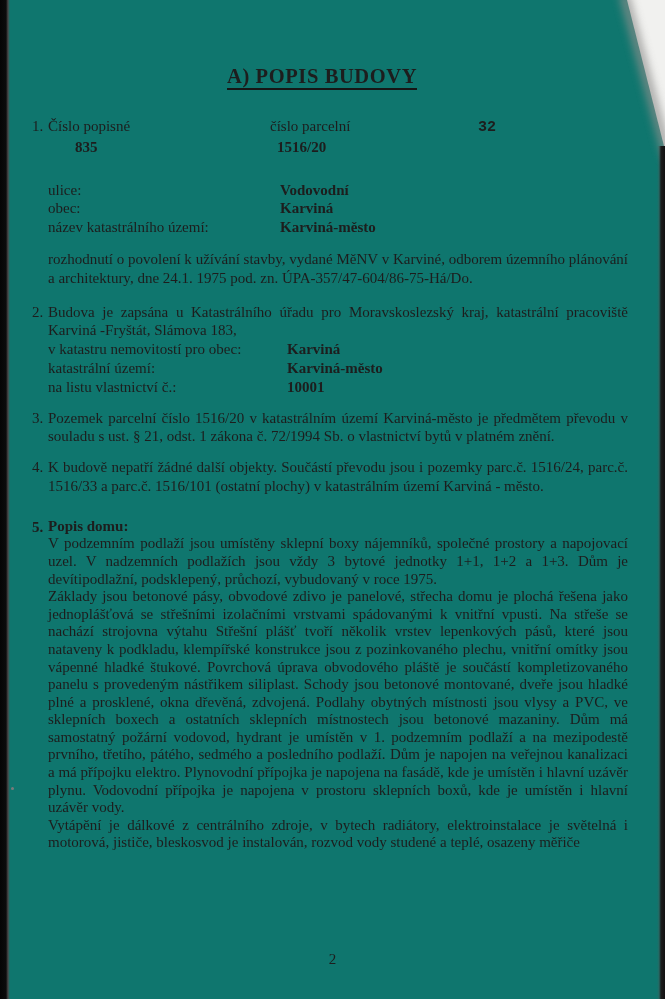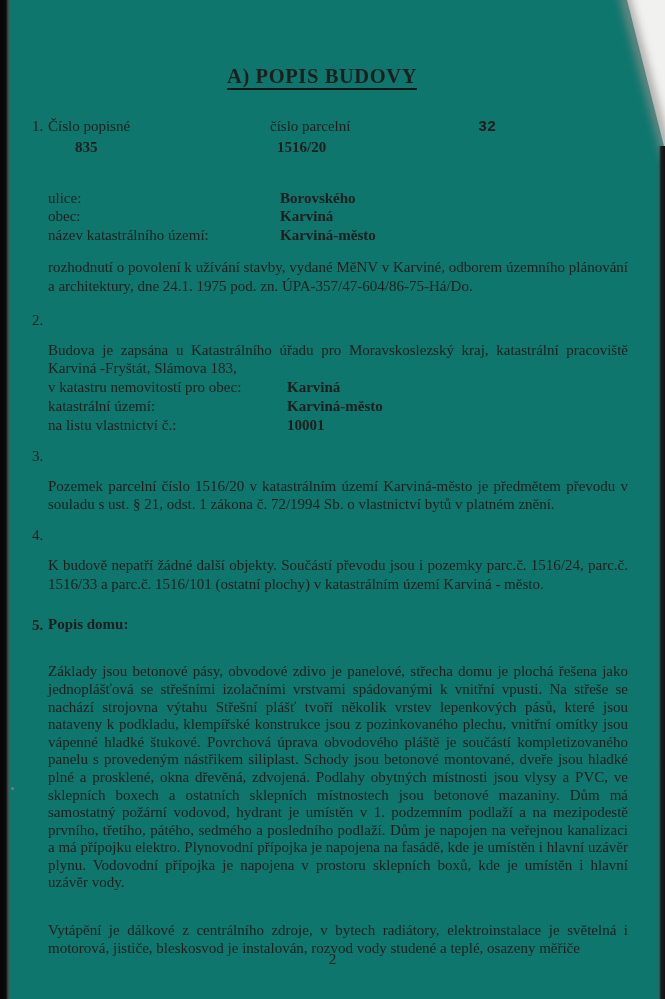--- a/index.html
+++ b/index.html
@@ -22,27 +22,27 @@
   .title{margin:64px 0 0 179px;font-size:20.5px;font-weight:bold;letter-spacing:.6px;line-height:25px;}
   .title-text{border-bottom:2.5px solid #161616;padding-bottom:1px;}
   
   .id-row{margin-top:28px;display:grid;grid-template-columns:222px 173px auto;}
   .id-col .val{font-weight:bold;margin-top:2px;}
   .v1{padding-left:27px;}
   .v2{padding-left:7px;}
   .v3{padding-left:35px;font-family:Liberation Mono, monospace;}
   .num-hang{display:inline-block;width:16px;margin-left:-16px;}
   
-  .addr{margin-top:32px;}
+  .addr{margin-top:24px;}
   .frow{display:flex;}
   .flabel{flex:none;width:232px;}
   .fval{font-weight:bold;}
   .item .flabel{width:239px;}
   
-  .just{text-align:justify;margin-top:30px;}
+  .just{text-align:justify;}
   p{margin:0;}
   .decision{margin-top:13px;}
   
   .item{display:flex;}
   .num{flex:0 0 16px;margin-left:-16px;}
   .ibody{flex:1;min-width:0;}
   .item2{margin-top:15px;}
   .item3{margin-top:12px;}
   .item4{margin-top:12px;}
   .item5{margin-top:22px;}
@@ -83,21 +83,21 @@
         <div class="val v2">1516/20</div>
       </div>
       <div class="id-col">
         <div class="val v3">32</div>
       </div>
     </div>
 
     <div class="addr">
       <div class="frow">
         <div class="flabel">ulice:</div>
-        <div class="fval">Borovského</div>
+        <div class="fval">Vodovodní</div>
       </div>
       <div class="frow">
         <div class="flabel">obec:</div>
         <div class="fval">Karviná</div>
       </div>
       <div class="frow">
         <div class="flabel">název katastrálního území:</div>
         <div class="fval">Karviná-město</div>
       </div>
     </div>
@@ -134,20 +134,21 @@
       <span class="num">4.</span>
       <div class="ibody">
         <p class="just">K budově nepatří žádné další objekty. Součástí převodu jsou i pozemky parc.č. 1516/24, parc.č. 1516/33 a parc.č. 1516/101 (ostatní plochy) v katastrálním území Karviná - město.</p>
       </div>
     </div>
 
     <div class="item item5">
       <span class="num bold">5.</span>
       <div class="ibody sec5">
         <div class="bold">Popis domu:</div>
+        <p class="just">V podzemním podlaží jsou umístěny sklepní boxy nájemníků, společné prostory a napojovací uzel. V nadzemních podlažích jsou vždy 3 bytové jednotky 1+1, 1+2 a 1+3. Dům je devítipodlažní, podsklepený, průchozí, vybudovaný v roce 1975.</p>
         <p class="just">Základy jsou betonové pásy, obvodové zdivo je panelové, střecha domu je plochá řešena jako jednoplášťová se střešními izolačními vrstvami spádovanými k vnitřní vpusti. Na střeše se nachází strojovna výtahu Střešní plášť tvoří několik vrstev lepenkových pásů, které jsou nataveny k podkladu, klempířské konstrukce jsou z pozinkovaného plechu, vnitřní omítky jsou vápenné hladké štukové. Povrchová úprava obvodového pláště je součástí kompletizovaného panelu s provedeným nástřikem siliplast. Schody jsou betonové montované, dveře jsou hladké plné a prosklené, okna dřevěná, zdvojená. Podlahy obytných místnosti jsou vlysy a PVC, ve sklepních boxech a ostatních sklepních místnostech jsou betonové mazaniny. Dům má samostatný požární vodovod, hydrant je umístěn v 1. podzemním podlaží a na mezipodestě prvního, třetího, pátého, sedmého a posledního podlaží. Dům je napojen na veřejnou kanalizaci a má přípojku elektro. Plynovodní přípojka je napojena na fasádě, kde je umístěn i hlavní uzávěr plynu. Vodovodní přípojka je napojena v prostoru sklepních boxů, kde je umístěn i hlavní uzávěr vody.</p>
         <p class="just">Vytápění je dálkové z centrálního zdroje, v bytech radiátory, elektroinstalace je světelná i motorová, jističe, bleskosvod je instalován, rozvod vody studené a teplé, osazeny měřiče</p>
       </div>
     </div>
 
   </div>
 
   <div class="page-number">2</div>
 
   <svg class="corner-shadow" width="150" height="180" viewBox="0 0 150 180">

